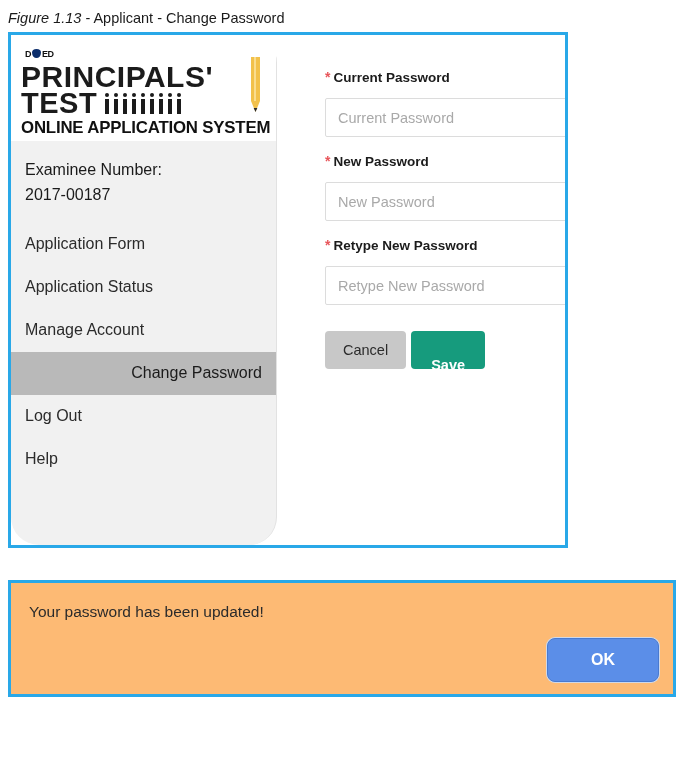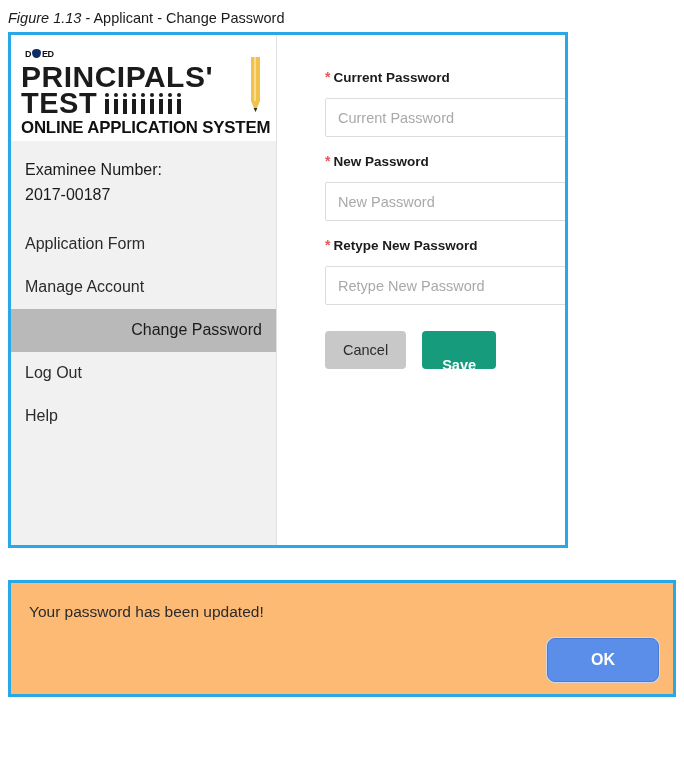--- a/index.html
+++ b/index.html
@@ -44,20 +44,21 @@
 
   
   .sidebar {
     width: 266px;
     background: #f1f1f1;
     border-right: 1px solid #e2e2e2;
     box-sizing: border-box;
     flex: 0 0 266px;
     display: flex;
     flex-direction: column;
+    border-radius: 28px;
   }
 
   
   .logo-block {
     padding: 8px 10px 6px 10px;
     background: #ffffff;
     height: 106px;
     box-sizing: border-box;
     position: relative;
   }
@@ -217,21 +218,21 @@
     color: #333;
     outline: none;
   }
   .field-input::placeholder {
     color: #a9a9a9;
   }
 
   .button-row {
     margin-top: 26px;
     display: flex;
-    gap: 16px;
+    gap: 5px;
     align-items: flex-start;
   }
   .btn {
     border: none;
     border-radius: 4px;
     font-family: "Liberation Sans", sans-serif;
     font-size: 14.5px;
     cursor: pointer;
     padding: 0 18px;
     height: 38px;
@@ -321,20 +322,21 @@
     </div>
 
 
     <div class="examinee-block">
       <div>Examinee Number:</div>
       <div>2017-00187</div>
     </div>
 
     <div class="nav-list">
       <div class="nav-item">Application Form</div>
+      <div class="nav-item">Application Status</div>
       <div class="nav-item">Manage Account</div>
       <div class="nav-item active">Change Password</div>
       <div class="nav-item">Log Out</div>
       <div class="nav-item">Help</div>
     </div>
   </div>
 
   <div class="content">
 
     <div class="field-group">

